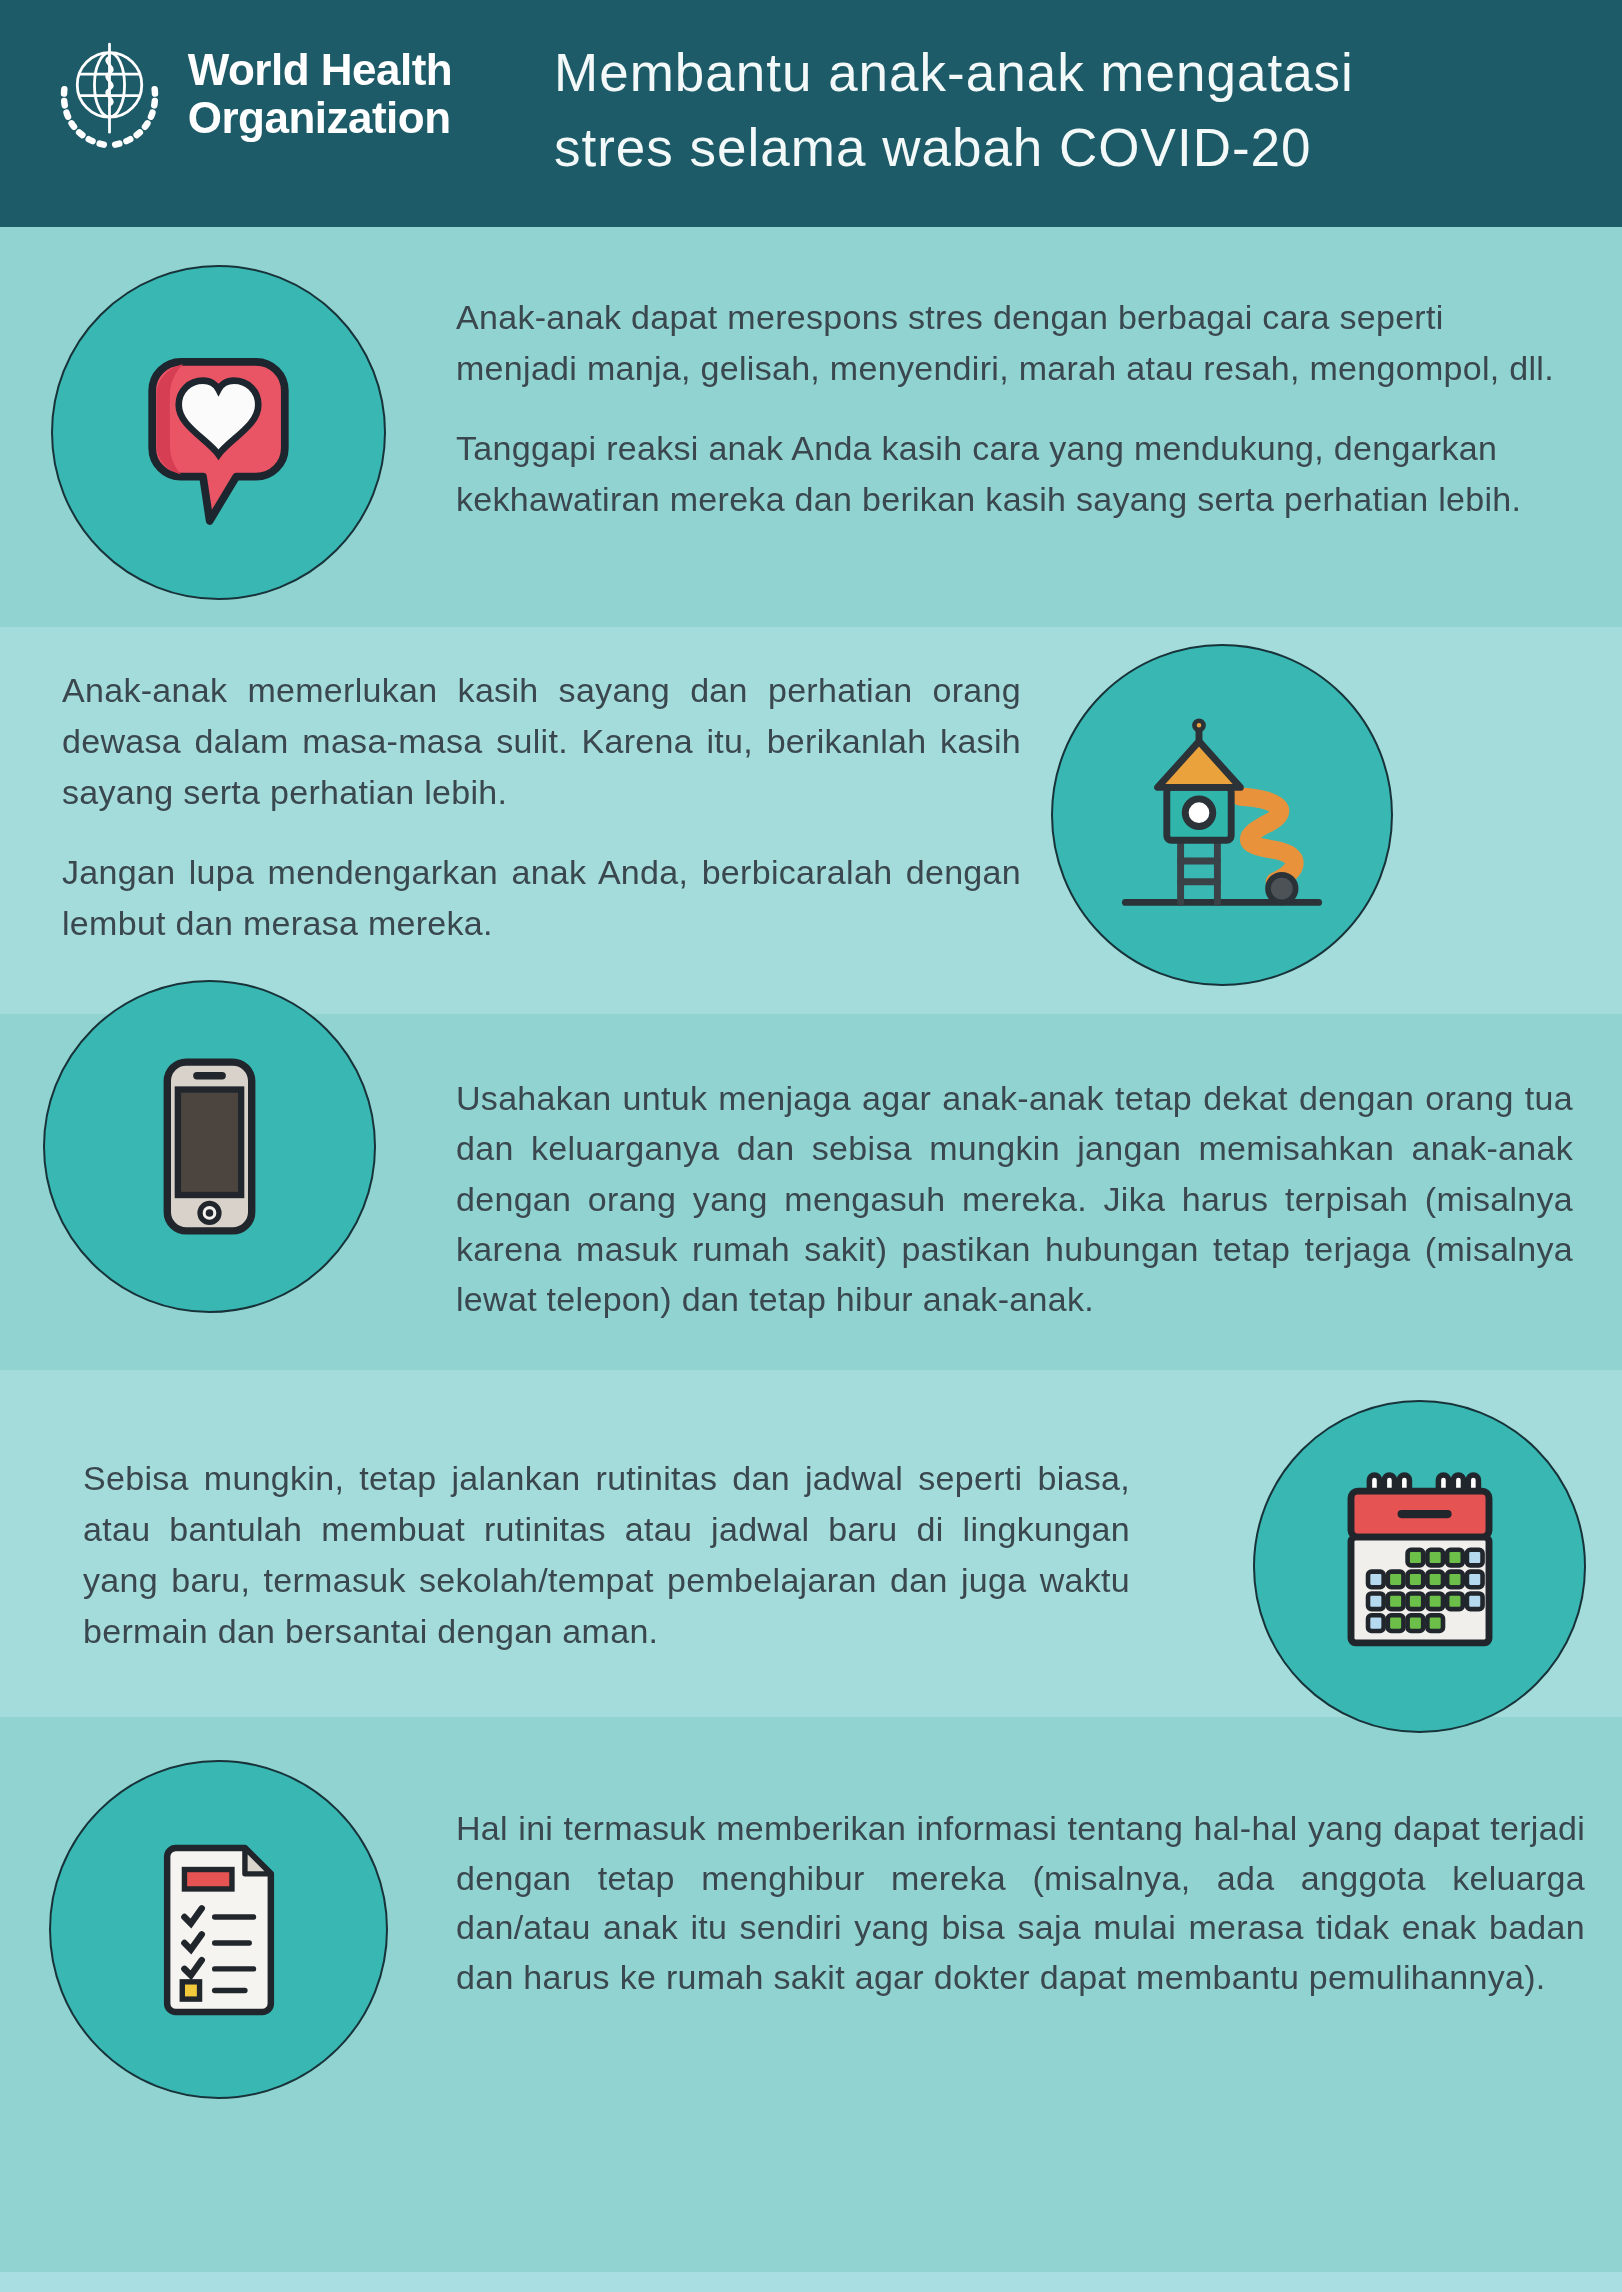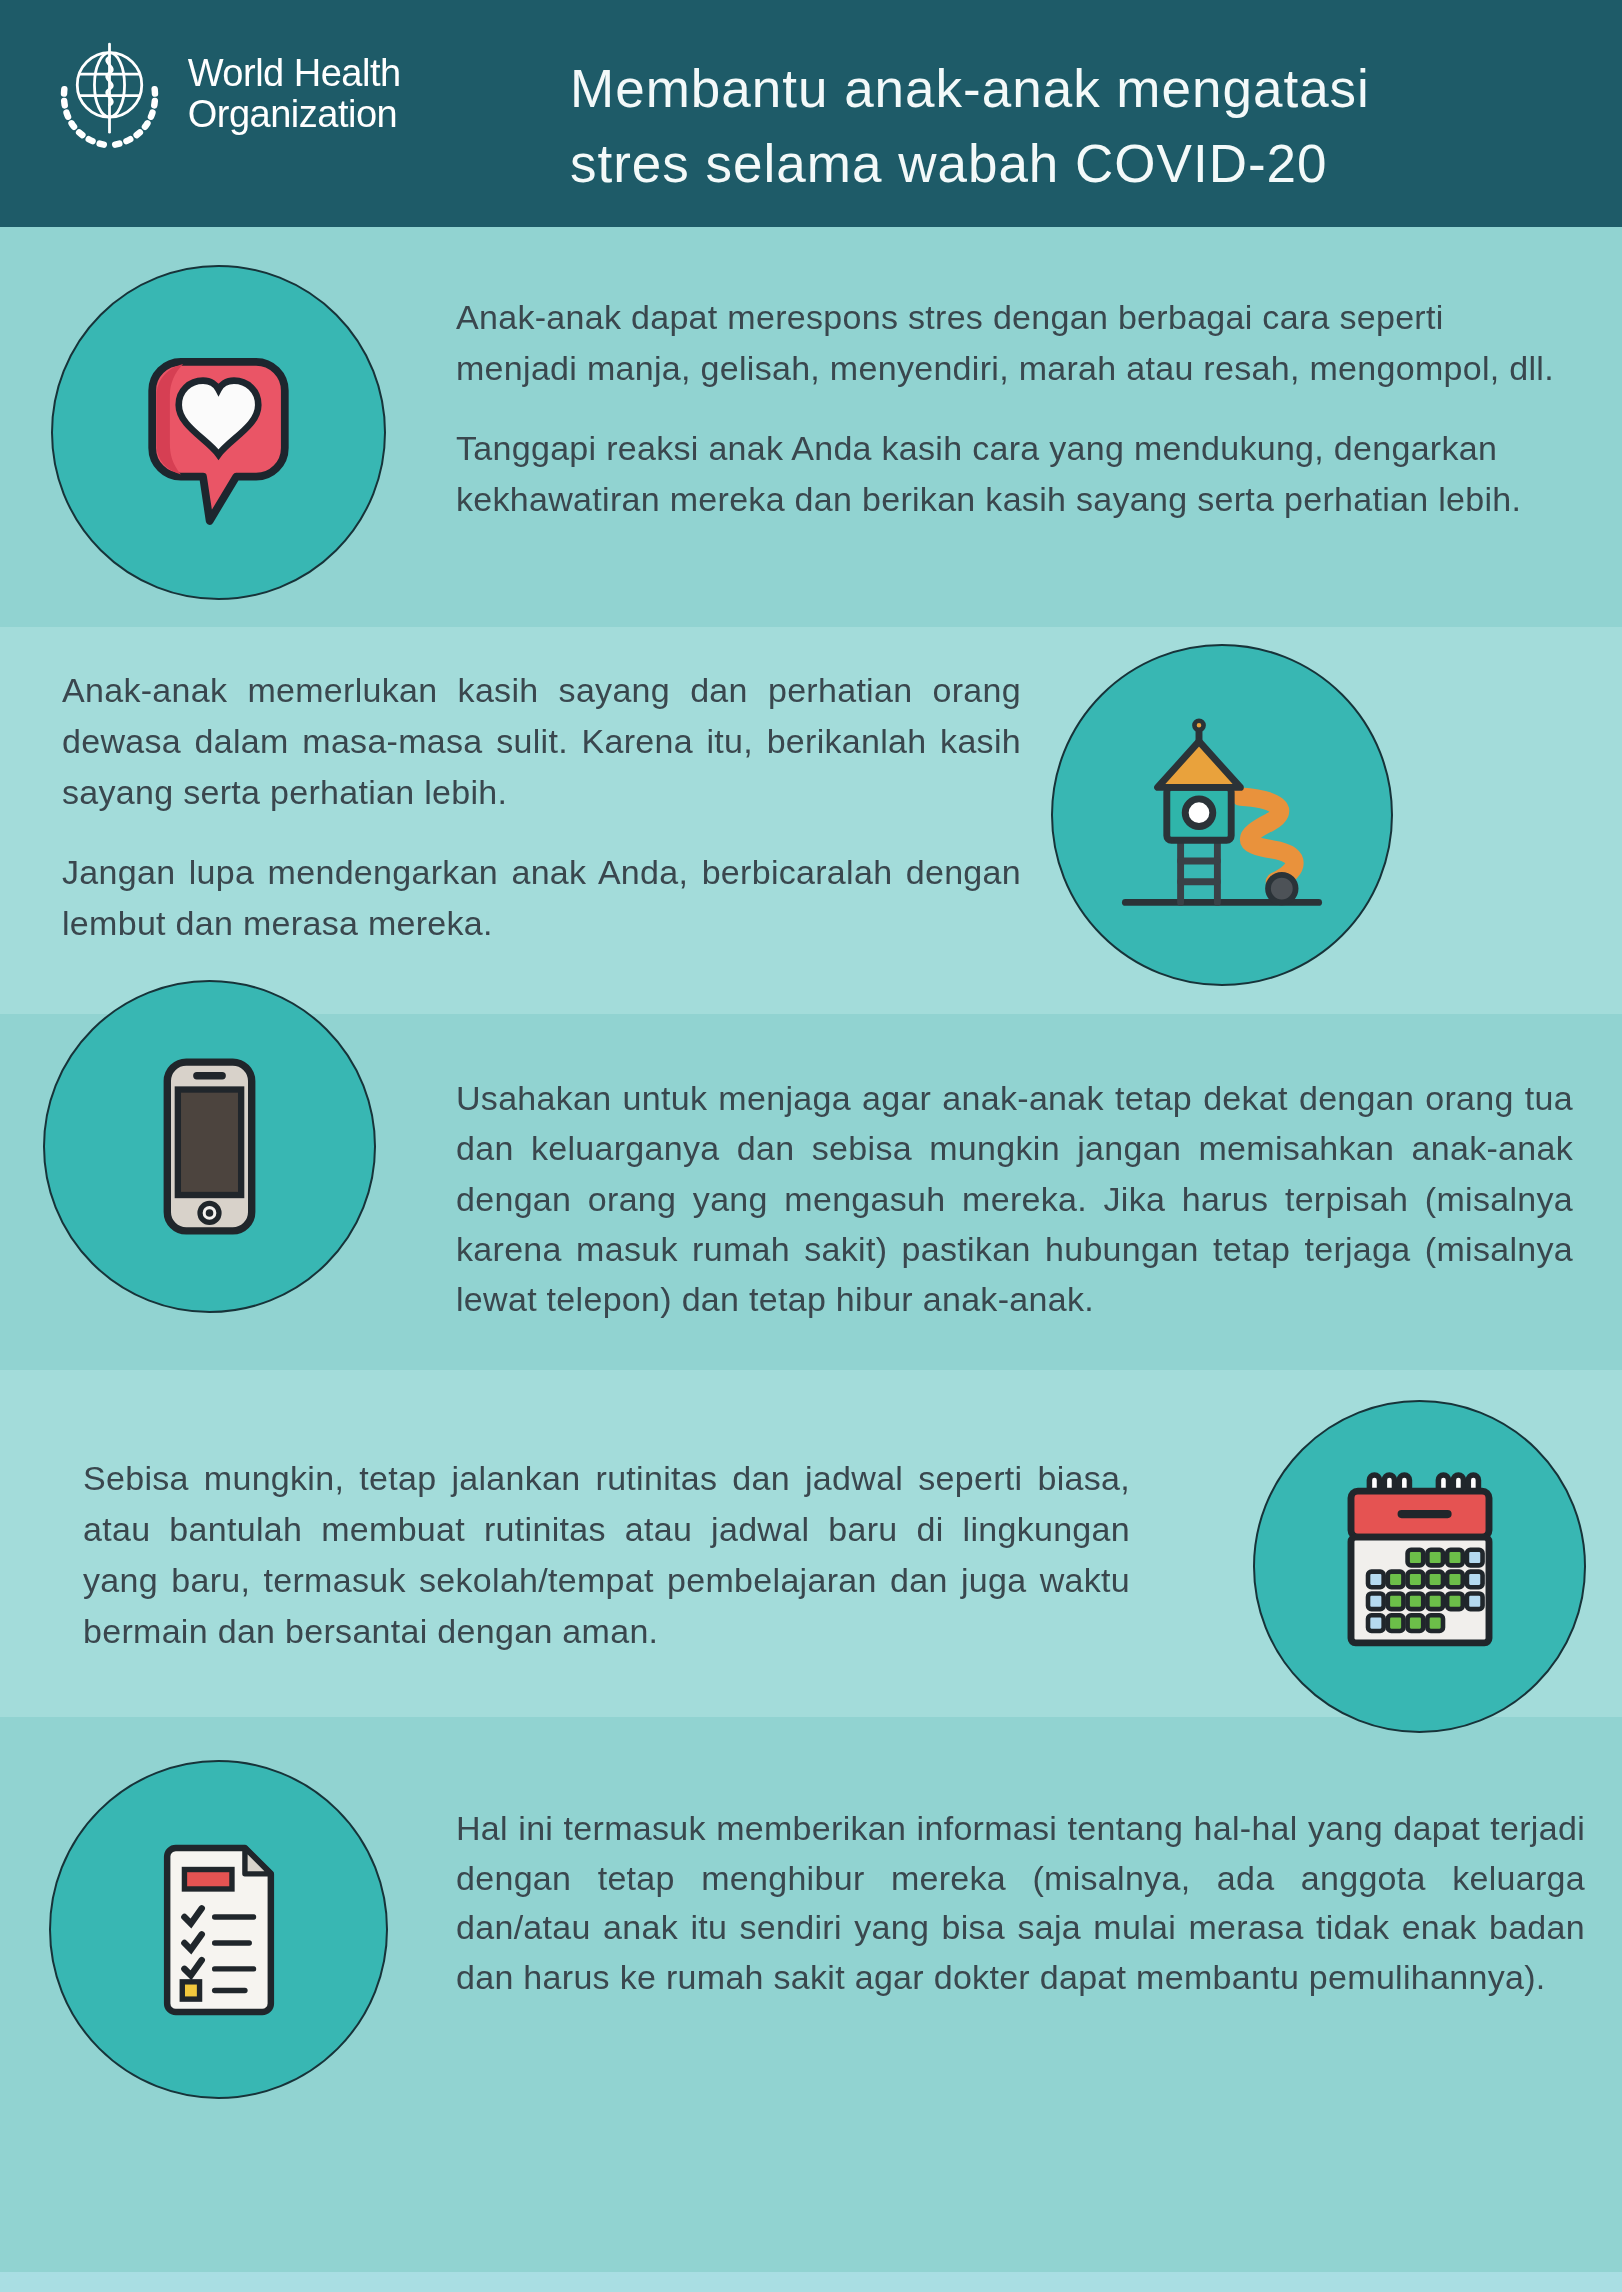--- a/index.html
+++ b/index.html
@@ -11,23 +11,23 @@
   .band{position:absolute;left:0;width:1622px;}
   .band-header{top:0;height:227px;background:var(--header_bg,#1e5b68);}
   .band-1{top:227px;height:400px;background:var(--band_a,#91d3d1);}
   .band-2{top:627px;height:387px;background:var(--band_b,#a3dcda);}
   .band-3{top:1014px;height:356px;background:var(--band_a,#91d3d1);}
   .band-4{top:1370px;height:347px;background:var(--band_b,#a3dcda);}
   .band-5{top:1717px;height:555px;background:var(--band_a,#91d3d1);}
   .band-footer{top:2272px;height:20.6px;background:var(--footer_band,#a9dee3);}
 
   .who-logo{position:absolute;top:29px;left:45px;display:flex;align-items:center;gap:13.7px;}
-  .who-text{color:#fff;font-weight:normal;font-size:38px;line-height:1.07;letter-spacing:-0.5px;}
+  .who-text{color:#fff;font-weight:bold;font-size:44px;line-height:1.07;letter-spacing:-0.5px;}
   .title{
-    position:absolute;left:554px;top:35px;margin:16px;
+    position:absolute;left:554px;top:35px;margin:0;
     color:var(--title_text,#f3f9f9);font-size:53px;font-weight:400;
     line-height:1.42;letter-spacing:1px;
   }
 
   .icon-circle{
     position:absolute;border-radius:50%;
     background:var(--circle_fill,#38b7b3);
     border:2.9px solid var(--circle_stroke,#173339);
     display:flex;align-items:center;justify-content:center;
   }

